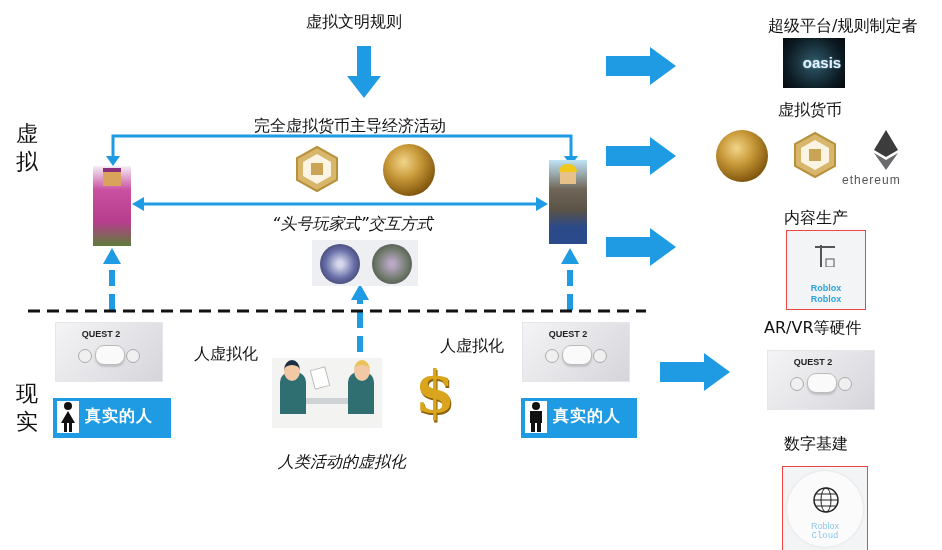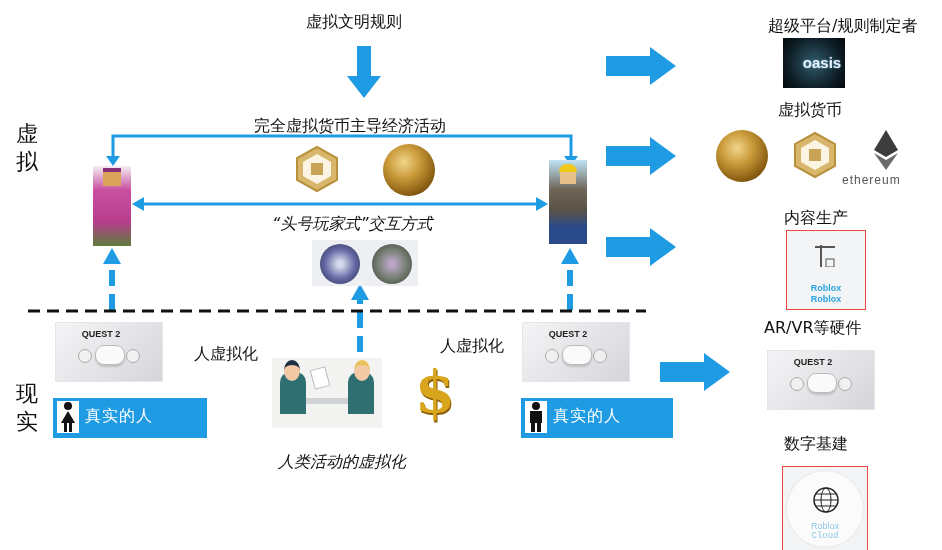--- a/index.html
+++ b/index.html
@@ -13,21 +13,21 @@
     background: radial-gradient(circle at 40% 35%, #f1d58a 0%, #c99a3a 35%, #8a5e12 70%, #4a3005 100%); }
   .robux { border-radius:6px; }
   .card-quest { background:linear-gradient(135deg,#f4f4f6 0%,#e2e2e6 60%,#d4d4da 100%);
                 border:1px solid #e6e6ea; }
   .quest-title { position:absolute; top:6px; left:0; right:16px; text-align:center;
                  font-family:"Liberation Sans",sans-serif; font-weight:bold; font-size:9px; color:#222; }
   .headset { position:absolute; left:50%; top:22px; width:28px; height:18px; margin-left:-14px;
              background:#fafafa; border-radius:9px; border:1px solid #bbb; box-shadow:0 2px 2px rgba(0,0,0,.15); }
   .ctrl { position:absolute; top:26px; width:12px; height:12px; border-radius:50%;
           background:#f0f0f0; border:1px solid #aaa; }
-  .person-badge { background:#1e9be3; color:#fff; font-weight:normal; font-size:16px;padding-left:36px; }
+  .person-badge { background:#1e9be3; color:#fff; font-weight:bold; font-size:16px; }
   .person-badge .fig { position:absolute; left:4px; top:3px; width:22px; height:32px; background:#fff; }
   .person-badge .txt { position:absolute; left:32px; top:8px; letter-spacing:1px; }
   .tile { background:#f3f4f6; border:1px solid #ef4444; }
   .roblox-txt { position:absolute; left:0; right:0; text-align:center;
                 font-family:"Liberation Sans",sans-serif; font-weight:bold; color:#2aa3df; font-size:9px; line-height:10px; }
 </style>
 </head>
 <body>
 
 <svg class="overlay" width="942" height="550">

